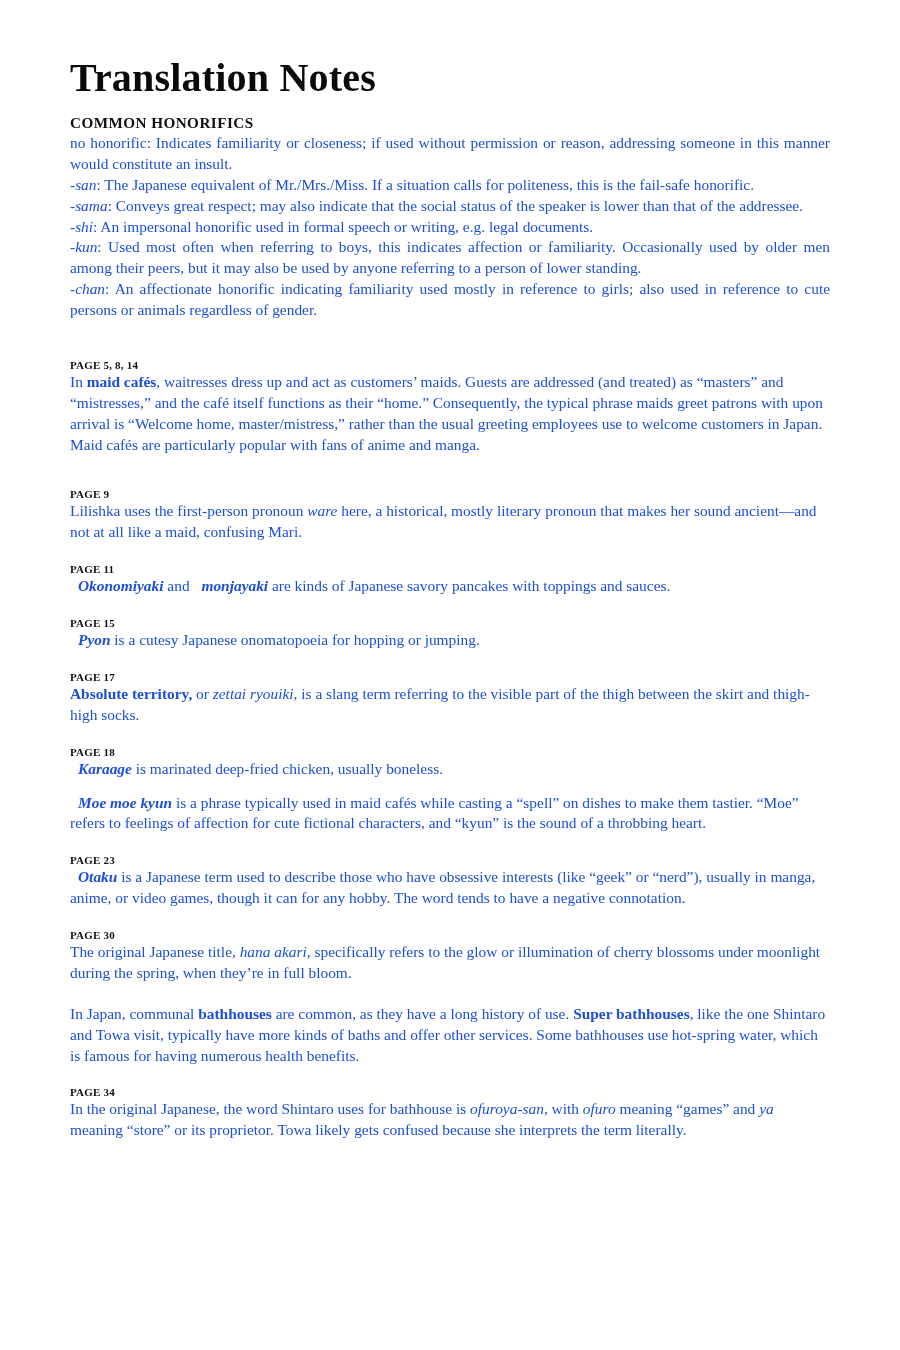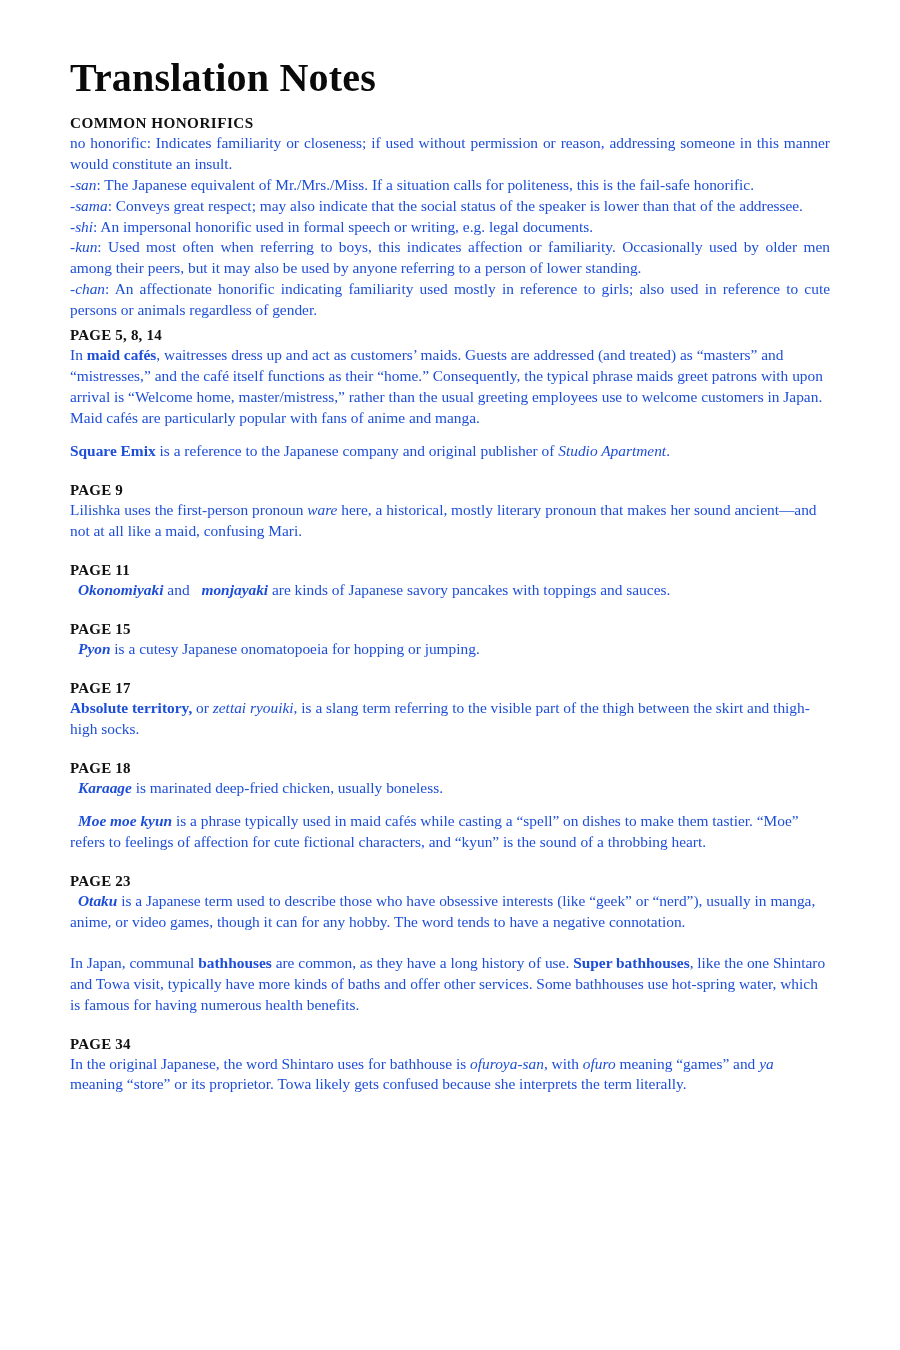--- a/index.html
+++ b/index.html
@@ -31,42 +31,42 @@
     color: #0a0a0a;
   }
   .section-heading {
     font-size: 15.2px;
     font-weight: bold;
     letter-spacing: 0.45px;
     margin: 0 0 1px 0;
     color: #111111;
   }
   .page-heading {
-    font-size: 15px;
+    font-size: 11px;
     font-weight: bold;
     letter-spacing: 0.2px;
     margin: 0 0 1px 0;
     color: #111111;
   }
   p.body-text {
     font-size: 15.4px;
     line-height: 1.355;
     margin: 0;
     color: #1d4ed8;
     text-align: left;
   }
   p.justified {
     text-align: justify;
     text-justify: inter-word;
   }
   .block {
     margin-bottom: 20px;
   }
   .honorifics-block {
-    margin-bottom: 6px;
+    margin-bottom: 38px;
   }
   .gap-sm { height: 13px; }
   b, strong { font-weight: bold; }
   i, em { font-style: italic; }
   .bi { font-weight: bold; font-style: italic; margin-left: 8px; }
 </style>
 </head>
 <body>
 
 <div class="page">
@@ -76,21 +76,20 @@
   <div class="honorifics-block">
     <div class="section-heading">COMMON HONORIFICS</div>
     <p class="body-text justified" id="honorifics-body"><span>no honorific</span><span>: Indicates familiarity or closeness; if used without permission or reason, addressing someone in this manner would constitute an insult.</span><br><i>-san</i><span>: The Japanese equivalent of Mr./Mrs./Miss. If a situation calls for politeness, this is the fail-safe honorific.</span><br><i>-sama</i><span>: Conveys great respect; may also indicate that the social status of the speaker is lower than that of the addressee.</span><br><i>-shi</i><span>: An impersonal honorific used in formal speech or writing, e.g. legal documents.</span><br><i>-kun</i><span>: Used most often when referring to boys, this indicates affection or familiarity. Occasionally used by older men among their peers, but it may also be used by anyone referring to a person of lower standing.</span><br><i>-chan</i><span>: An affectionate honorific indicating familiarity used mostly in reference to girls; also used in reference to cute persons or animals regardless of gender.</span></p>
   </div>
 
   <div id="notes-container">
       <div class="block">
         <div class="page-heading">PAGE 5, 8, 14</div>
         <p class="body-text"><span>In </span><b>maid cafés</b><span>, waitresses dress up and act as customers’ maids. Guests are addressed (and treated) as “masters” and “mistresses,” and the café itself functions as their “home.” Consequently, the typical phrase maids greet patrons with upon arrival is “Welcome home, master/mistress,” rather than the usual greeting employees use to welcome customers in Japan. Maid cafés are particularly popular with fans of anime and manga.</span></p>
         <div class="gap-sm"></div>
-        <p class="body-text"><b>Square Emix</b><span> is a reference to the Japanese company and original publisher of </span><i>Studio Apartment</i><span>.</span></p>
       </div>
       <div class="block">
         <div class="page-heading">PAGE 9</div>
         <p class="body-text"><span>Lilishka uses the first-person pronoun </span><i>ware</i><span> here, a historical, mostly literary pronoun that makes her sound ancient—and not at all like a maid, confusing Mari.</span></p>
       </div>
       <div class="block">
         <div class="page-heading">PAGE 11</div>
         <p class="body-text"><span class="bi">Okonomiyaki</span><span> and </span><span class="bi">monjayaki</span><span> are kinds of Japanese savory pancakes with toppings and sauces.</span></p>
       </div>
       <div class="block">
@@ -105,20 +104,24 @@
         <div class="page-heading">PAGE 18</div>
         <p class="body-text"><span class="bi">Karaage</span><span> is marinated deep-fried chicken, usually boneless.</span></p>
         <div class="gap-sm"></div>
         <p class="body-text"><span class="bi">Moe moe kyun</span><span> is a phrase typically used in maid cafés while casting a “spell” on dishes to make them tastier. “Moe” refers to feelings of affection for cute fictional characters, and “kyun” is the sound of a throbbing heart.</span></p>
       </div>
       <div class="block">
         <div class="page-heading">PAGE 23</div>
         <p class="body-text"><span class="bi">Otaku</span><span> is a Japanese term used to describe those who have obsessive interests (like “geek” or “nerd”), usually in manga, anime, or video games, though it can for any hobby. The word tends to have a negative connotation.</span></p>
       </div>
       <div class="block">
+        <div class="page-heading">PAGE 30</div>
+        <p class="body-text"><span>The original Japanese title, </span><i>hana akari</i><span>, specifically refers to the glow or illumination of cherry blossoms under moonlight during the spring, when they’re in full bloom.</span></p>
+      </div>
+      <div class="block">
         <p class="body-text"><span>In Japan, communal </span><b>bathhouses</b><span> are common, as they have a long history of use. </span><b>Super bathhouses</b><span>, like the one Shintaro and Towa visit, typically have more kinds of baths and offer other services. Some bathhouses use hot-spring water, which is famous for having numerous health benefits.</span></p>
       </div>
       <div class="block">
         <div class="page-heading">PAGE 34</div>
         <p class="body-text"><span>In the original Japanese, the word Shintaro uses for bathhouse is </span><i>ofuroya-san</i><span>, with </span><i>ofuro</i><span> meaning “games” and </span><i>ya</i><span> meaning “store” or its proprietor. Towa likely gets confused because she interprets the term literally.</span></p>
       </div>
     </div>
 
 </div>
 

